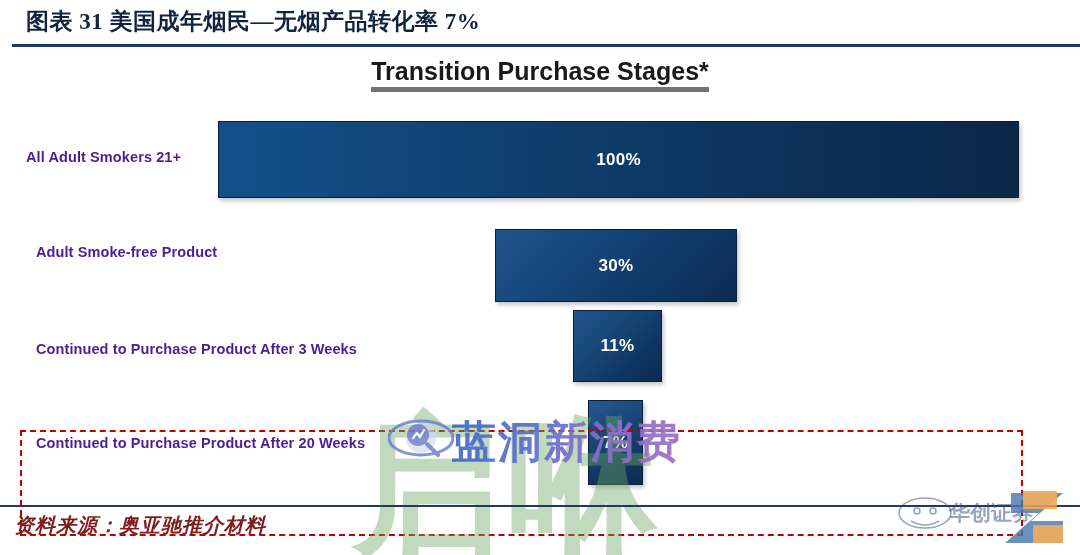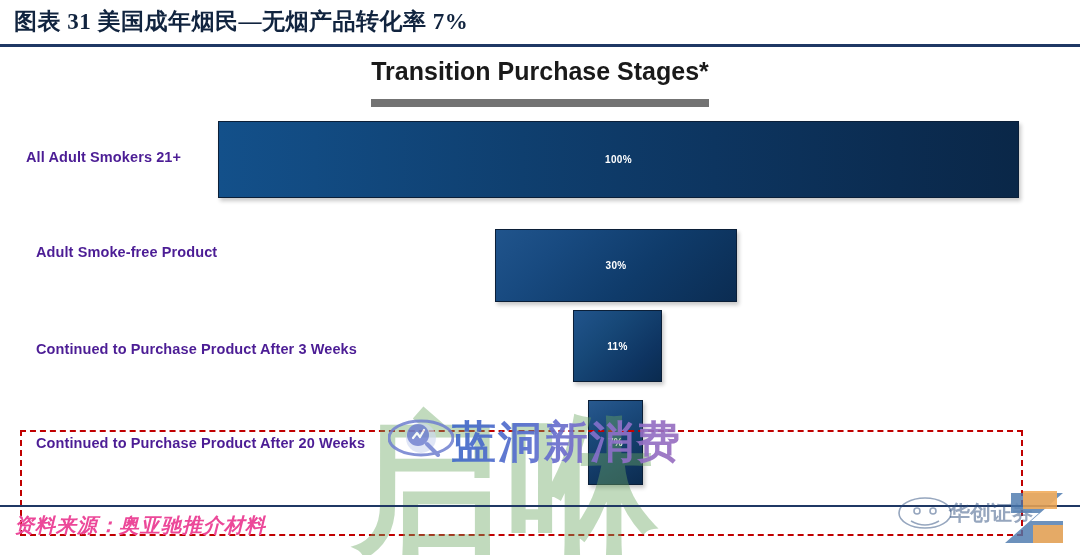--- a/index.html
+++ b/index.html
@@ -11,21 +11,21 @@
     width: 1080px;
     height: 555px;
     overflow: hidden;
     font-family: "Liberation Sans", sans-serif;
     position: relative;
   }
 
   
   #header {
     position: absolute;
-    left: 0; top: 0;
+    left: 12px; top: 0;
     width: 958px; height: 46px;
   }
   #exhibit-title {
     position: absolute;
     left: 14px; top: 6px;
     font-family: "Liberation Serif", serif;
     font-size: 23px;
     font-weight: bold;
     color: #11243f;
     letter-spacing: 0.5px;
@@ -48,43 +48,43 @@
   #chart-title {
     position: absolute;
     left: 0; top: 10px;
     width: 1080px;
     text-align: center;
     font-size: 25px;
     font-weight: bold;
     color: #1a1a1a;
   }
   #chart-title span.ul {
-    border-bottom: 8px solid #737373;
-    padding-bottom: 14px;
+    border-bottom: 5px solid #737373;
+    padding-bottom: 2px;
   }
 
   .stage-label {
     position: absolute;
     font-size: 14.5px;
     font-weight: bold;
     color: #4c1d95;
     white-space: nowrap;
     letter-spacing: 0.1px;
   }
 
   .bar {
     position: absolute;
     border: 1px solid #0b1f38;
     box-shadow: 2px 3px 4px rgba(0,0,0,0.22);
     display: flex;
     align-items: center;
     justify-content: center;
   }
   .bar-value {
-    font-size: 10px;
+    font-size: 17px;
     font-weight: bold;
     color: #ffffff;
     letter-spacing: 0.3px;
   }
 
   #bar-100 {
     left: 218px; top: 74px;
     width: 799px; height: 75px;
     background: linear-gradient(to right,
        #13508a 0%, #124b82 12%, #0f3f6f 38%, #0d3560 62%, #0b2c51 85%, #0a2748 100%);
@@ -129,21 +129,21 @@
     width: 1080px; height: 2px;
     background: #1f3864;
   }
   #source-note {
     position: absolute;
     left: 14px; top: 512px;
     font-family: "Liberation Serif", serif;
     font-style: italic;
     font-size: 20px;
     font-weight: bold;
-    color: #ec4899;
+    color: #7f1d1d;
     letter-spacing: 1px;
     white-space: nowrap;
   }
 
   
   #wm-green {
     position: absolute;
     left: 352px; top: 410px;
     font-size: 150px;
     font-weight: bold;

